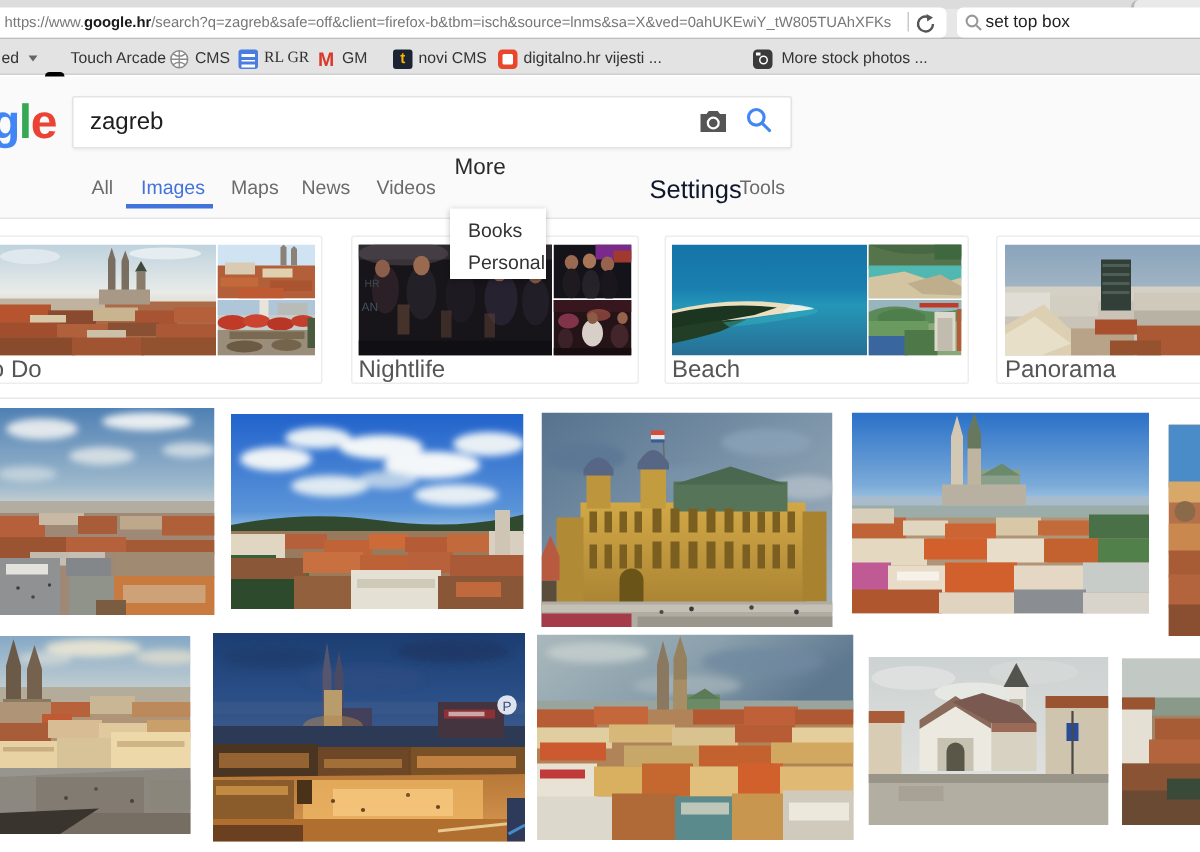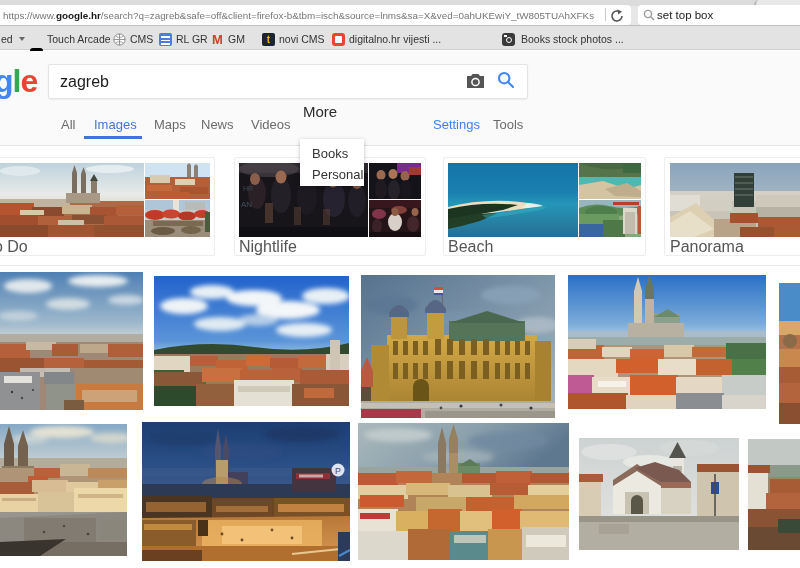--- a/index.html
+++ b/index.html
@@ -41,37 +41,37 @@
   <circle cx="6.5" cy="6.5" r="5.6" fill="#fff" stroke="#8a8a8a" stroke-width="1"></circle>
   <path d="M6.5 0.9 v11.2 M0.9 6.5 h11.2 M2.5 2.9 c2.5 2 5.5 2 8 0 M2.5 10.1 c2.5 -2 5.5 -2 8 0" fill="none" stroke="#8a8a8a" stroke-width="0.9"></path>
 </svg>
 <div class="abs" style="left:130px;top:33px;font-size:10.5px;color:#333;">CMS</div>
 
 <div class="abs" style="left:159px;top:33px;width:13px;height:13px;background:#4a7de0;border-radius:2px;">
   <div style="margin:3px 2px 0 2px;height:1.6px;background:#fff;"></div>
   <div style="margin:2px 2px 0 2px;height:1.6px;background:#fff;"></div>
   <div style="margin:2px 2px 0 2px;height:1.6px;background:#fff;"></div>
 </div>
-<div class="abs" style="left:176px;top:33px;font-size:10.5px;color:#333;">RL GR</div>
+<div class="abs" style="left:176px;top:33px;font-size:10.5px;color:#333;font-family:Liberation Serif, serif;">RL GR</div>
 
 <div class="abs" style="left:212px;top:32px;font-size:13px;font-weight:bold;color:#d93a2b;">M</div>
 <div class="abs" style="left:228px;top:33px;font-size:10.5px;color:#333;">GM</div>
 
 <div class="abs" style="left:262px;top:33px;width:13px;height:13px;background:#1c2433;border-radius:2px;color:#f7b500;font-size:10px;font-weight:bold;text-align:center;line-height:13px;">t</div>
 <div class="abs" style="left:279px;top:33px;font-size:10.5px;color:#333;">novi CMS</div>
 
 <div class="abs" style="left:332px;top:33px;width:13px;height:13px;background:#e8472b;border-radius:3px;">
     <div style="margin:3px;width:7px;height:7px;background:#fff;border-radius:1px;"></div>
   </div>
 <div class="abs" style="left:349px;top:33px;font-size:10.5px;color:#333;">digitalno.hr vijesti ...</div>
 
 <div class="abs" style="left:502px;top:33px;width:13px;height:13px;background:#3a3a3a;border-radius:3px;"></div>
 <div class="abs" style="left:504px;top:34.5px;width:3px;height:2px;background:#fff;"></div>
 <div class="abs" style="left:505.5px;top:37px;width:6px;height:6px;border:1.4px solid #fff;border-radius:50%;"></div>
-<div class="abs" style="left:521px;top:33px;font-size:10.5px;color:#333;">Books stock photos ...</div>
+<div class="abs" style="left:521px;top:33px;font-size:10.5px;color:#333;">More stock photos ...</div>
 
 <div class="abs" style="left:0;top:51px;width:800px;height:95px;background:#fafafa;border-bottom:1px solid #e5e5e5;"></div>
 
 <div class="abs" style="left:-6px;top:63px;font-size:32px;font-weight:bold;letter-spacing:-1px;"><span style="color:#4285f4;">g</span><span style="color:#34a853;">l</span><span style="color:#ea4335;">e</span></div>
 
 <div class="abs" style="left:48px;top:64px;width:480px;height:35px;background:#fff;border:1px solid #e4e4e4;border-radius:2px;box-shadow:0 1px 2px rgba(0,0,0,0.06);"></div>
 <div class="abs" style="left:60px;top:73px;font-size:16px;color:#1d1d1d;">zagreb</div>
 
 <svg class="abs" style="left:466px;top:73px;" width="19" height="16" viewBox="0 0 19 16">
   <path d="M1 3 h4 l1.5-2 h6 L14 3 h4 v12 H1 Z" fill="#555"></path>
@@ -83,21 +83,21 @@
   <line x1="11.2" y1="11.2" x2="16" y2="16" stroke="#4285f4" stroke-width="2.1" stroke-linecap="round"></line>
 </svg>
 
 <div class="abs" style="top:117px;left:61px;font-size:13px;color:#6b6b6b;">All</div>
 <div class="abs" style="top:117px;left:94px;font-size:13px;color:#4273db;font-weight:normal;">Images</div>
 <div class="abs" style="top:136px;left:84px;width:58px;height:3px;background:#4273db;"></div>
 <div class="abs" style="top:117px;left:154px;font-size:13px;color:#6b6b6b;">Maps</div>
 <div class="abs" style="top:117px;left:201px;font-size:13px;color:#6b6b6b;">News</div>
 <div class="abs" style="top:117px;left:251px;font-size:13px;color:#6b6b6b;">Videos</div>
 <div class="abs" style="top:103px;left:303px;font-size:15px;color:#2a2a2a;">More</div>
-<div class="abs" style="top:117px;left:433px;font-size:13px;color:#3b82f6;">Settings</div>
+<div class="abs" style="top:117px;left:433px;font-size:17px;color:#0f172a;">Settings</div>
 <div class="abs" style="top:117px;left:493px;font-size:13px;color:#6b6b6b;">Tools</div>
 
 <div class="abs" style="left:0;top:265px;width:800px;height:1px;background:#e8e8e8;"></div>
 
 <div class="abs" style="left:-62px;top:157px;width:277px;height:99px;background:#fff;border:1px solid #ededed;border-radius:2px;"></div>
 <div class="abs" style="left:234px;top:157px;width:192px;height:99px;background:#fff;border:1px solid #ededed;border-radius:2px;"></div>
 <div class="abs" style="left:443px;top:157px;width:203px;height:99px;background:#fff;border:1px solid #ededed;border-radius:2px;"></div>
 <div class="abs" style="left:664px;top:157px;width:200px;height:99px;background:#fff;border:1px solid #ededed;border-radius:2px;"></div>
 
 <div class="abs" style="left:-63px;top:238px;font-size:16px;color:#555;">Things to Do</div>

